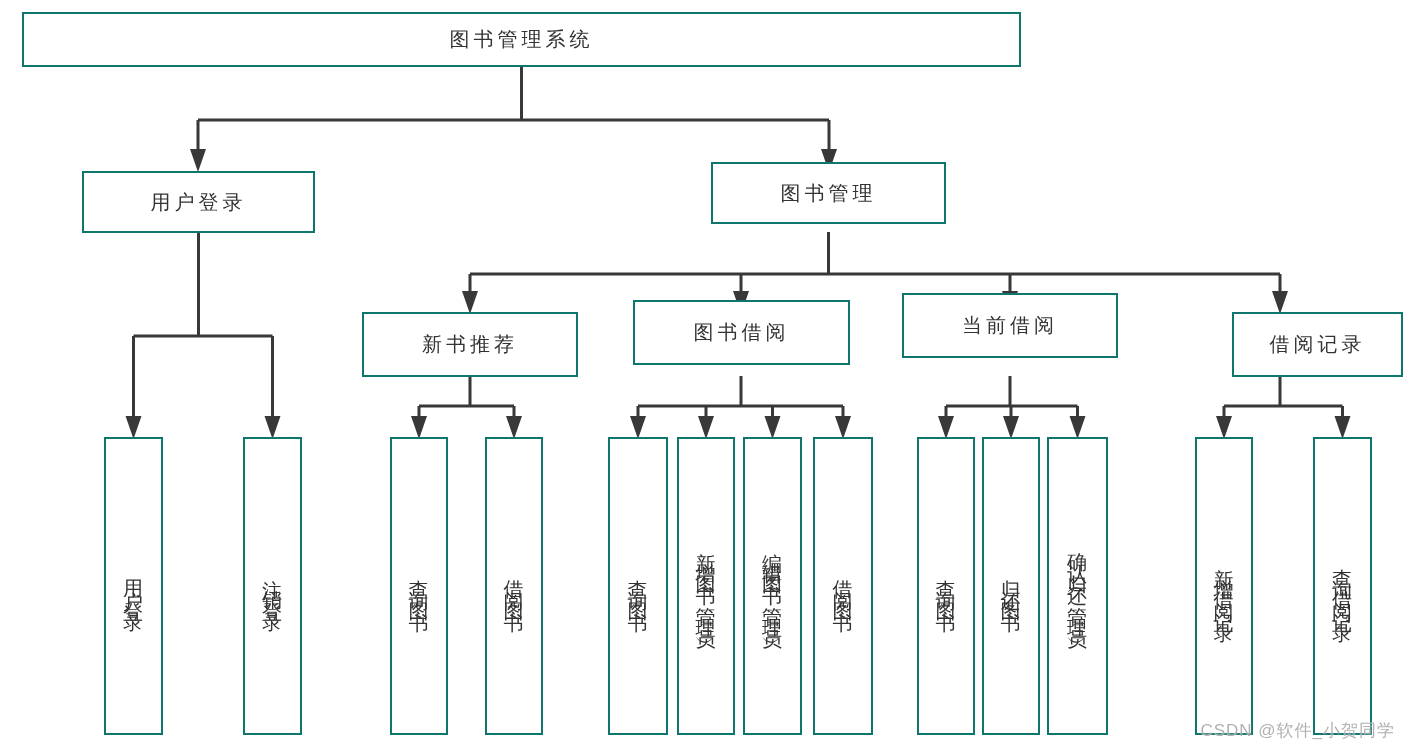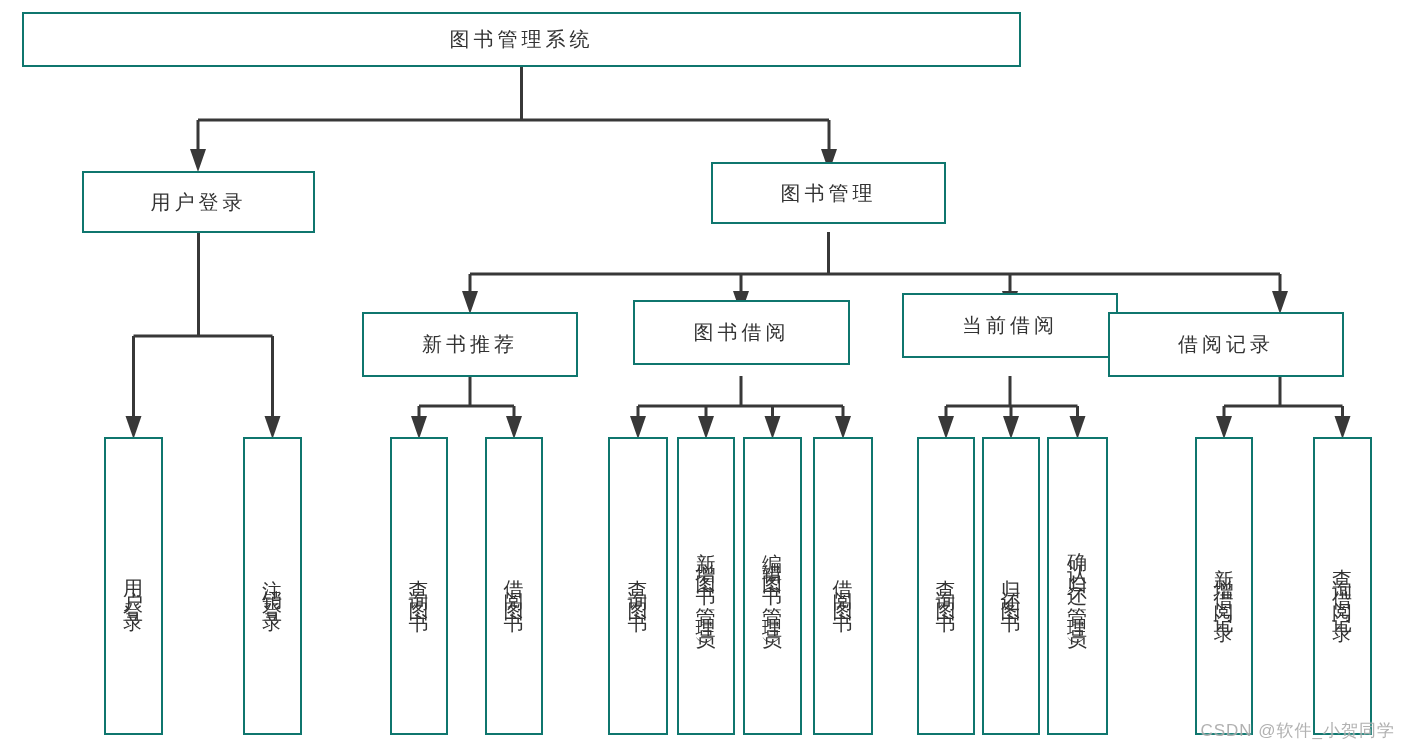--- a/index.html
+++ b/index.html
@@ -118,21 +118,21 @@
 
   <div class="box" style="left:362px; top:312px; width:216px; height:65px;">
     <span class="lbl">新书推荐</span>
   </div>
   <div class="box" style="left:633px; top:300px; width:217px; height:65px;">
     <span class="lbl">图书借阅</span>
   </div>
   <div class="box" style="left:902px; top:293px; width:216px; height:65px;">
     <span class="lbl">当前借阅</span>
   </div>
-  <div class="box" style="left:1108px; top:312px; width:236px; height:65px;">
+  <div class="box" style="left:1232px; top:312px; width:171px; height:65px;">
     <span class="lbl">借阅记录</span>
   </div>
 
   <div class="box vbox" style="left:104px; top:437px; width:59px; height:298px;">
     <span class="lbl">用户登录</span>
   </div>
   <div class="box vbox" style="left:243px; top:437px; width:59px; height:298px;">
     <span class="lbl">注销登录</span>
   </div>
 

